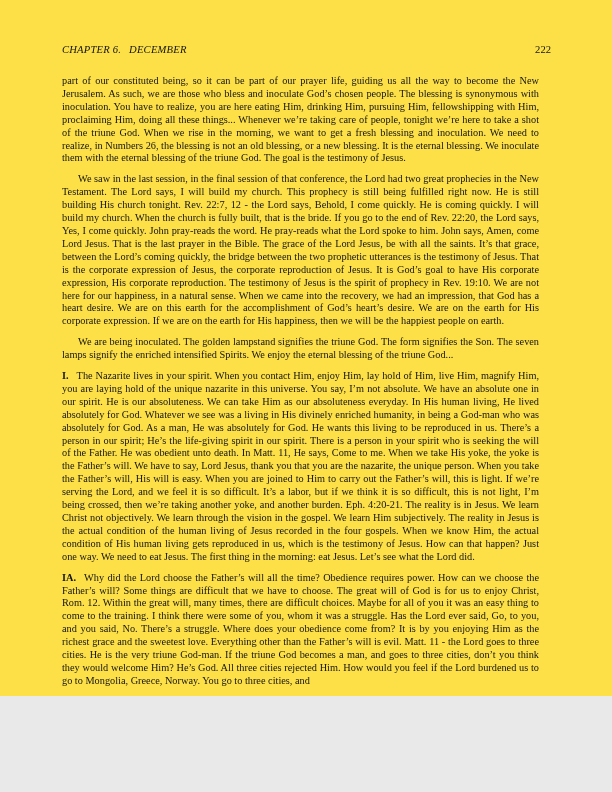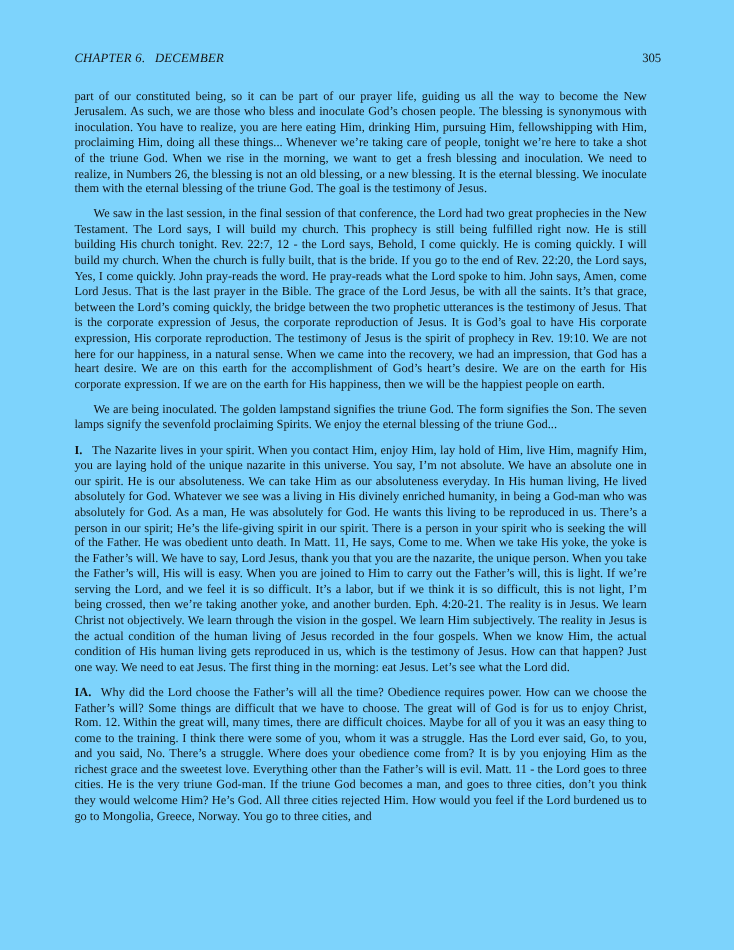--- a/index.html
+++ b/index.html
@@ -4,23 +4,23 @@
 <style>
   html, body {
     margin: 0;
     padding: 0;
     background: #e9e9e9;
     font-family: "Liberation Serif", "DejaVu Serif", serif;
   }
   .page {
     position: relative;
     width: 612px;
-    height: 792px;
+    height: 696px;
     margin: 0 auto;
-    background: #7dd3fc;
+    background: #fde047;
     box-sizing: border-box;
     padding: 44px 61px 0 62px;
     color: #141414;
     overflow: hidden;
   }
   .running-header {
     display: flex;
     justify-content: space-between;
     align-items: baseline;
     font-size: 10.6px;
@@ -55,22 +55,22 @@
   }
   .run.italic {
   }
 </style>
 </head>
 <body>
 
 <div class="page">
   <div class="running-header">
     <span class="chapter-group"><span>CHAPTER 6.</span><span class="sep"></span><span>DECEMBER</span></span>
-    <span class="pagenum">305</span>
+    <span class="pagenum">222</span>
   </div>
   <div class="body-text" id="paragraphs">
       <p class="para"><span class="run">part of our constituted being, so it can be part of our prayer life, guiding us all the way to become the New Jerusalem.  As such, we are those who bless and inoculate God’s chosen people.  The blessing is synonymous with inoculation.  You have to realize, you are here eating Him, drinking Him, pursuing Him, fellowshipping with Him, proclaiming Him, doing all these things...  Whenever we’re taking care of people, tonight we’re here to take a shot of the triune God.  When we rise in the morning, we want to get a fresh blessing and inoculation.  We need to realize, in Numbers 26, the blessing is not an old blessing, or a new blessing.  It is the eternal blessing.  We inoculate them with the eternal blessing of the triune God.  The goal is the testimony of Jesus.</span></p>
       <p class="para indent"><span class="run">We saw in the last session, in the final session of that conference, the Lord had two great prophecies in the New Testament.  The Lord says, I will build my church.  This prophecy is still being fulfilled right now.  He is still building His church tonight.  </span><span class="run italic">Rev. 22:7, 12</span><span class="run"> - the Lord says, Behold, I come quickly.  He is coming quickly.  I will build my church.  When the church is fully built, that is the bride.  If you go to the end of Rev.  22:20, the Lord says, Yes, I come quickly.  John pray-reads the word.  He pray-reads what the Lord spoke to him.  John says, Amen, come Lord Jesus.  That is the last prayer in the Bible.  The grace of the Lord Jesus, be with all the saints.  It’s that grace, between the Lord’s coming quickly, the bridge between the two prophetic utterances is the testimony of Jesus.  That is the corporate expression of Jesus, the corporate reproduction of Jesus.  It is God’s goal to have His corporate expression, His corporate reproduction.  The testimony of Jesus is the spirit of prophecy in Rev.  19:10.  We are not here for our happiness, in a natural sense.  When we came into the recovery, we had an impression, that God has a heart desire.  We are on this earth for the accomplishment of God’s heart’s desire.  We are on the earth for His corporate expression.  If we are on the earth for His happiness, then we will be the happiest people on earth.</span></p>
-      <p class="para indent"><span class="run">We are being inoculated.  The golden lampstand signifies the triune God.  The form signifies the Son.  The seven lamps signify the sevenfold proclaiming Spirits.  We enjoy the eternal blessing of the triune God...</span></p>
+      <p class="para indent"><span class="run">We are being inoculated.  The golden lampstand signifies the triune God.  The form signifies the Son.  The seven lamps signify the enriched intensified Spirits.  We enjoy the eternal blessing of the triune God...</span></p>
       <p class="para"><span class="plabel">I.</span><span class="run">The Nazarite lives in your spirit.  When you contact Him, enjoy Him, lay hold of Him, live Him, magnify Him, you are laying hold of the unique nazarite in this universe.  You say, I’m not absolute.  We have an absolute one in our spirit.  He is our absoluteness.  We can take Him as our absoluteness everyday.  In His human living, He lived absolutely for God.  Whatever we see was a living in His divinely enriched humanity, in being a God-man who was absolutely for God.  As a man, He was absolutely for God.  He wants this living to be reproduced in us.  There’s a person in our spirit; He’s the life-giving spirit in our spirit.  There is a person in your spirit who is seeking the will of the Father.  He was obedient unto death.  In Matt.  11, He says, Come to me.  When we take His yoke, the yoke is the Father’s will.  We have to say, Lord Jesus, thank you that you are the nazarite, the unique person.  When you take the Father’s will, His will is easy.  When you are joined to Him to carry out the Father’s will, this is light.  If we’re serving the Lord, and we feel it is so difficult.  It’s a labor, but if we think it is so difficult, this is not light, I’m being crossed, then we’re taking another yoke, and another burden.  Eph.  4:20-21.  The reality is in Jesus.  We learn Christ not objectively.  We learn through the vision in the gospel.  We learn Him subjectively.  The reality in Jesus is the actual condition of the human living of Jesus recorded in the four gospels.  When we know Him, the actual condition of His human living gets reproduced in us, which is the testimony of Jesus.  How can that happen? Just one way.  We need to eat Jesus.  The first thing in the morning: eat Jesus.  Let’s see what the Lord did.</span></p>
       <p class="para"><span class="plabel">IA.</span><span class="run">Why did the Lord choose the Father’s will all the time?  Obedience requires power.  How can we choose the Father’s will? Some things are difficult that we have to choose.  The great will of God is for us to enjoy Christ, Rom.  12.  Within the great will, many times, there are difficult choices.  Maybe for all of you it was an easy thing to come to the training.  I think there were some of you, whom it was a struggle.  Has the Lord ever said, Go, to you, and you said, No.  There’s a struggle.  Where does your obedience come from? It is by you enjoying Him as the richest grace and the sweetest love.  Everything other than the Father’s will is evil.  </span><span class="run italic">Matt. 11</span><span class="run"> - the Lord goes to three cities.  He is the very triune God-man.  If the triune God becomes a man, and goes to three cities, don’t you think they would welcome Him? He’s God.  All three cities rejected Him.  How would you feel if the Lord burdened us to go to Mongolia, Greece, Norway.  You go to three cities, and</span></p>
     </div>
 </div>
 
 </body></html>

